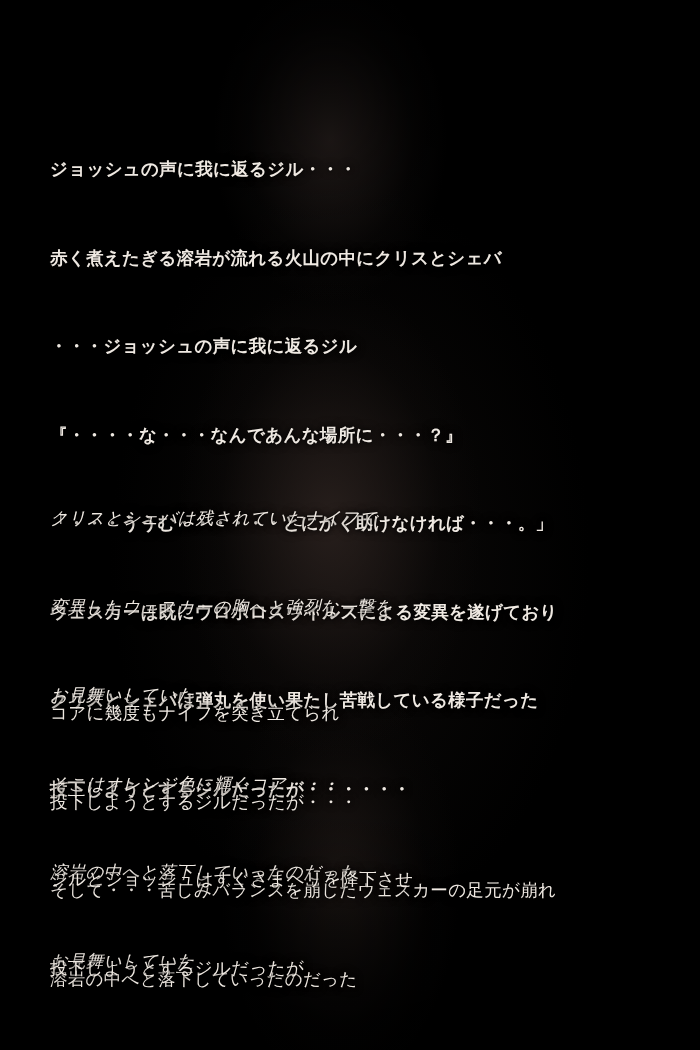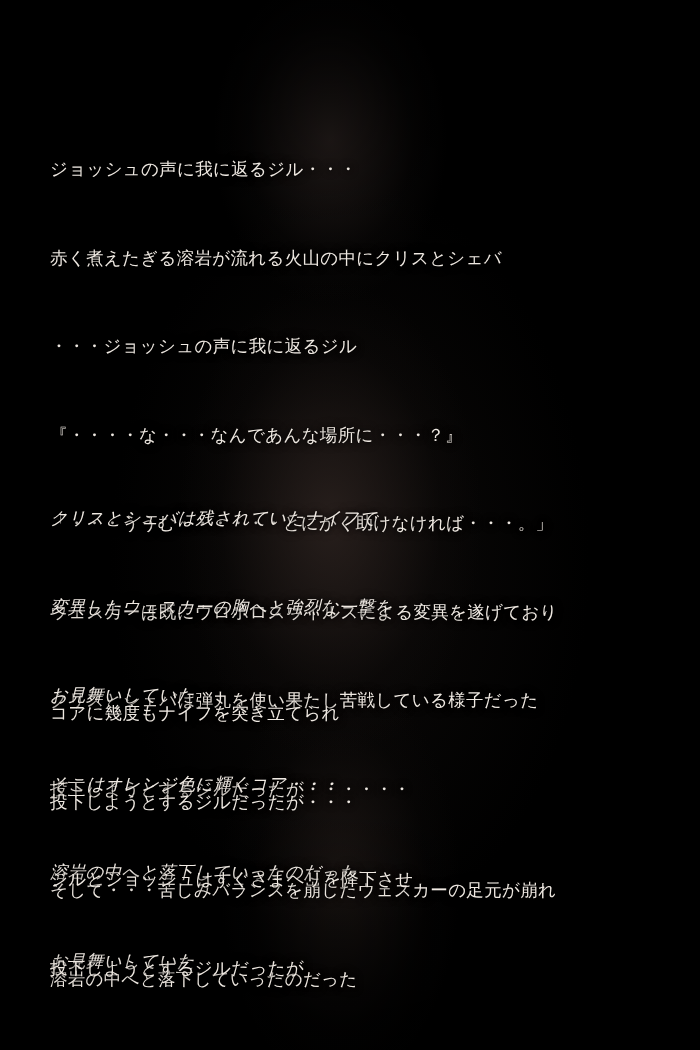--- a/index.html
+++ b/index.html
@@ -43,21 +43,21 @@
   .para {
     position: absolute;
     left: 50px;
     color: #efe9e2;
     font-size: 17.5px;
     line-height: 29.5px;
     letter-spacing: 0.3px;
     text-shadow: 0 0 4px rgba(0,0,0,0.95), 0 0 10px rgba(0,0,0,0.8);
     white-space: pre;
   }
-  .p1 { top: 96px; }
+  .p1 { top: 96px; font-weight: bold; }
   .p2 { top: 445px; font-style: italic; }
   .p3 { top: 640px; }
   .p4 { top: 806px; }
   .line { display: block; }
 </style>
 </head>
 <body>
 
 <div id="page">
 

